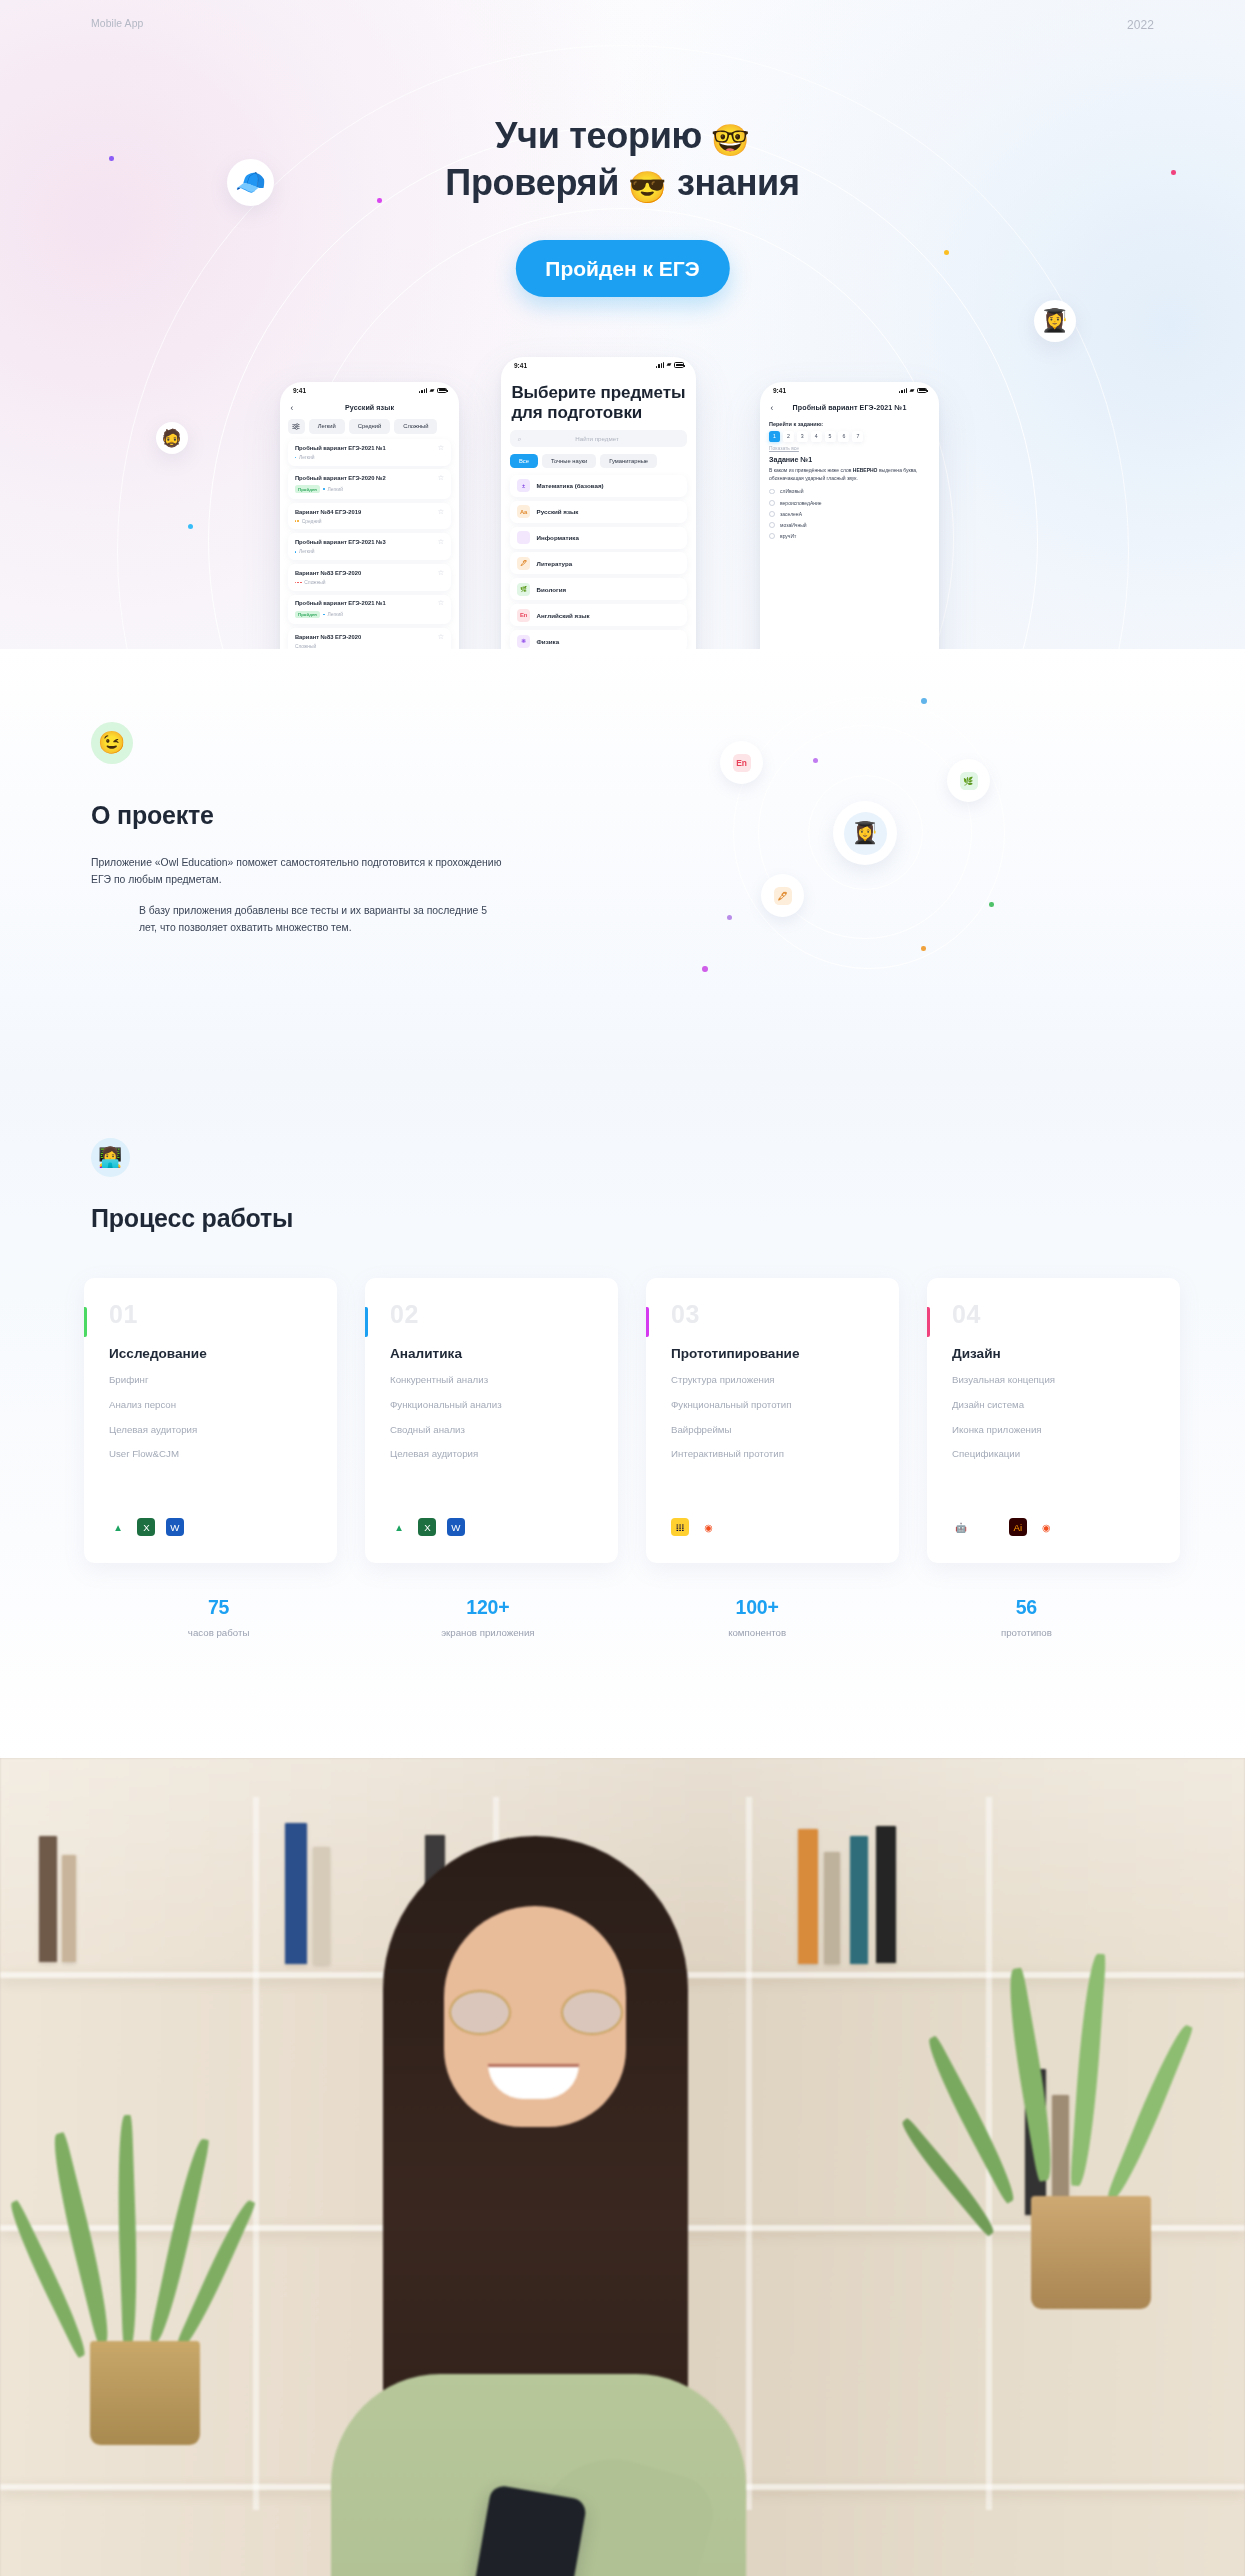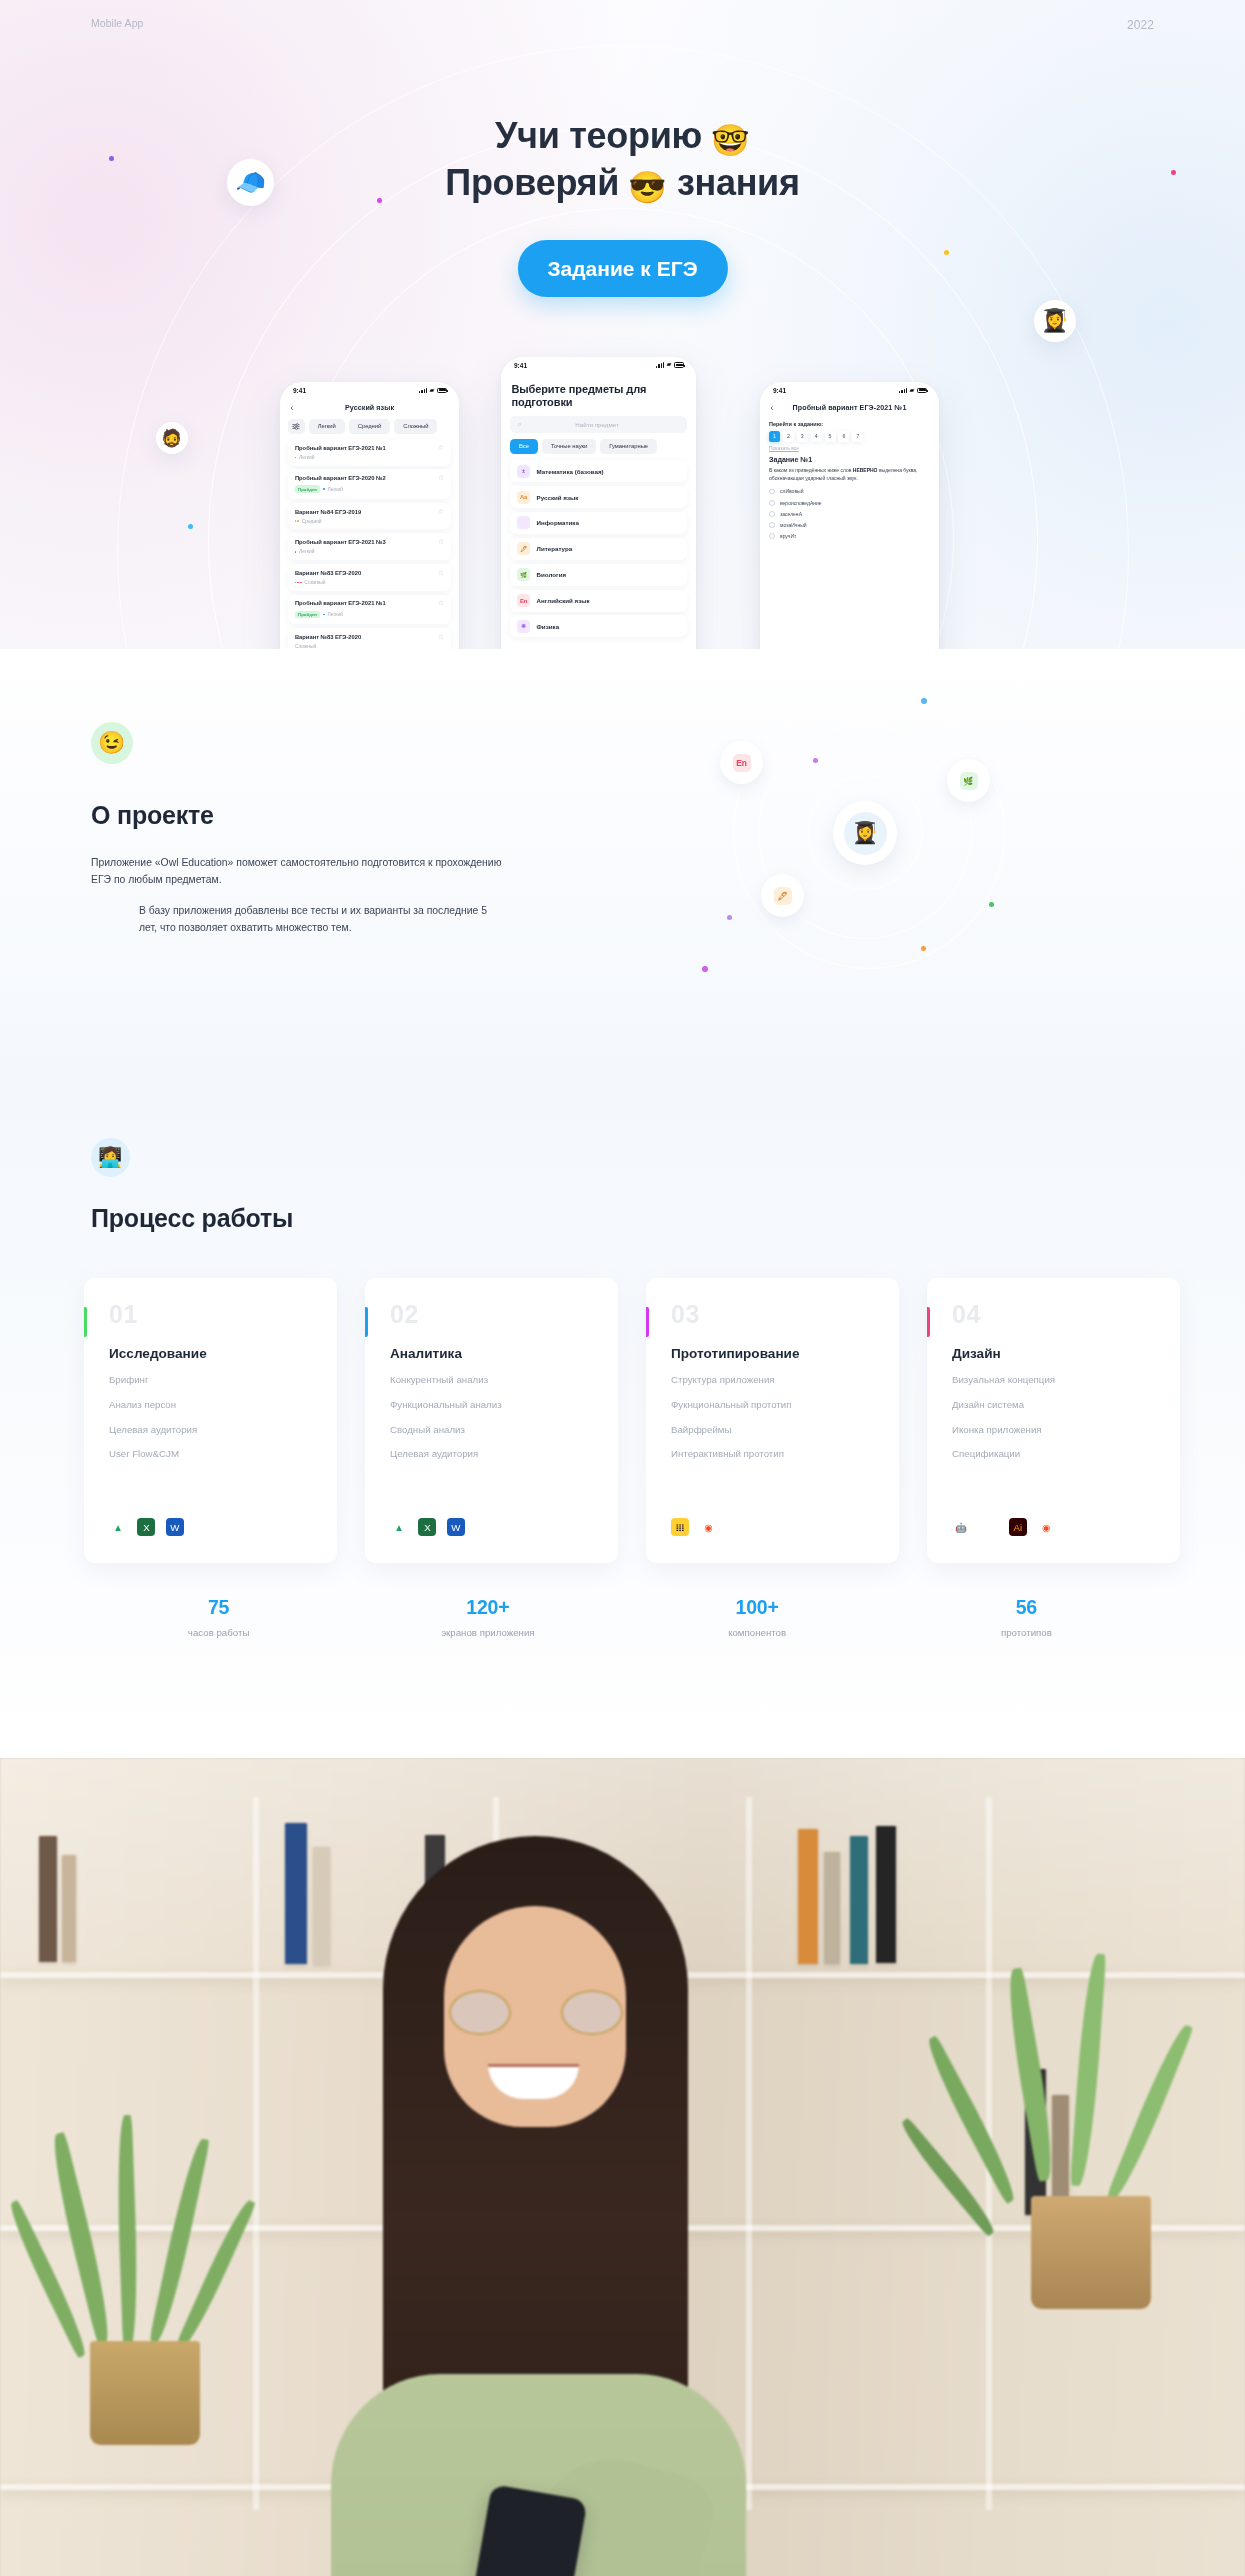--- a/index.html
+++ b/index.html
@@ -90,21 +90,21 @@
     box-shadow:0 1.9px 6.5px rgba(120,133,165,.09);}
   .varcard .vtitle{font-size:5.8px;font-weight:bold;color:#1d2533;line-height:1.2;}
   .varmeta{display:flex;align-items:center;gap:3.2px;margin-top:3.2px;}
   .badge-done{background:#d6f5df;color:#2fa85c;border-radius:2.6px;font-size:4.2px;padding:1.3px 3.2px;font-weight:bold;letter-spacing:0.1px;}
   .lvl{display:flex;align-items:center;gap:2.6px;font-size:4.9px;color:#a6acba;}
   .lvl .pips{display:flex;gap:1px;}
   .lvl .pips b{display:block;width:1.6px;height:1.6px;border-radius:50%;}
   .star{font-size:7.1px;color:#c9cdd8;line-height:1;flex:0 0 auto;margin-left:3.9px;}
 
   
-  .mp-head{font-size:11px;font-weight:bold;color:#1b2331;line-height:1.22;padding:9px 10.4px 6.5px;letter-spacing:-0.1px;}
+  .mp-head{font-size:17px;font-weight:bold;color:#1b2331;line-height:1.22;padding:9px 10.4px 6.5px;letter-spacing:-0.1px;}
   .search{margin:0 9px 6.5px;height:17px;background:#f4f5f8;border-radius:5.8px;display:flex;align-items:center;padding:0 7.8px;gap:5.2px;}
   .search .sicon{font-size:6.5px;color:#b2b8c4;}
   .search .sph{font-size:6.2px;color:#aeb4c0;flex:1;text-align:center;padding-right:11.7px;}
   .catrow{display:flex;gap:3.9px;padding:0 9px 6.5px;overflow:hidden;}
   .subjlist{padding:0 9px;display:flex;flex-direction:column;gap:3.9px;}
   .subj{background:#fff;border-radius:6.5px;height:22px;display:flex;align-items:center;gap:6.5px;padding:0 7.1px;
     box-shadow:0 1.9px 6.5px rgba(120,133,165,.09);}
   .subj .sq{width:13px;height:13px;border-radius:3.9px;display:flex;align-items:center;justify-content:center;font-size:5.8px;font-weight:bold;flex:0 0 auto;}
   .subj .nm{font-size:6.2px;font-weight:bold;color:#1d2533;}
 
@@ -216,21 +216,21 @@
     <div class="dot" style="left:188px;top:524px;width:5.2px;height:5.2px;background:#38bdf8;"></div>
 
     <h1 class="hero-title">
       <span>Учи теорию</span>
       <span class="emj">🤓</span><br>
       <span>Проверяй</span>
       <span class="emj">😎</span>
       <span>знания</span>
     </h1>
 
-    <button class="cta-btn">Задание к ЕГЭ</button>
+    <button class="cta-btn">Пройден к ЕГЭ</button>
 
     <div class="av-bubble av-1">
         <span>🧢</span>
       </div>
     <div class="av-bubble av-2">
         <span>👩‍🎓</span>
       </div>
     <div class="av-bubble av-3">
         <span>🧔</span>
       </div>

